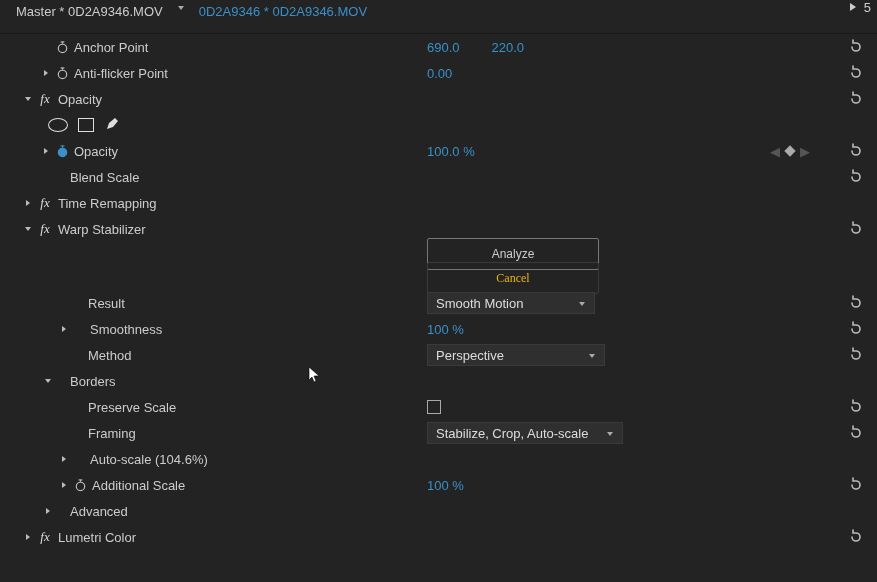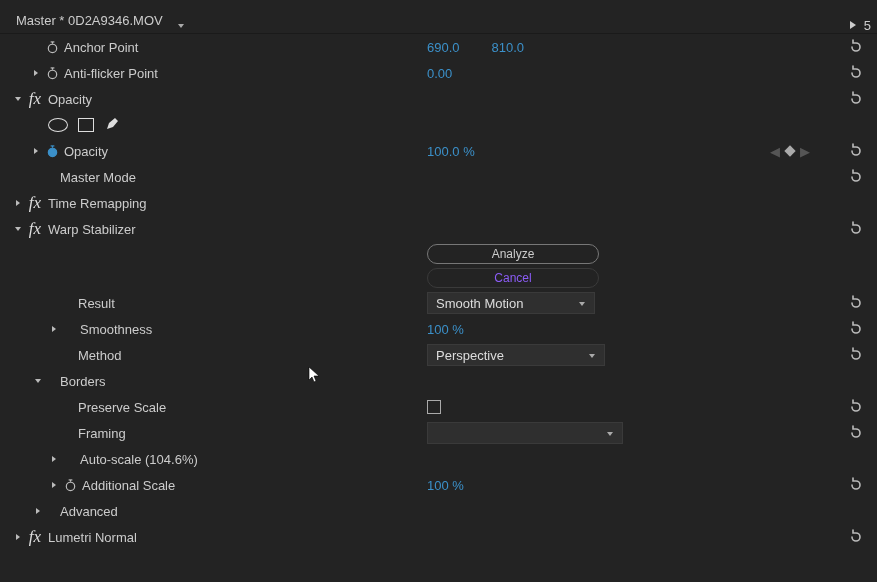--- a/index.html
+++ b/index.html
@@ -1,55 +1,55 @@
 <!DOCTYPE html>
 <html><head>
 <meta charset="utf-8">
 <style>
   * { box-sizing: border-box; margin: 0; padding: 0; font-family: -apple-system, "Segoe UI", Arial, sans-serif; }
   body { background: #232323; width: 877px; height: 582px; overflow: hidden; color: #bbb; font-size: 13px; user-select: none; }
   
-  .header { height: 34px; display: flex; align-items: flex-end; padding: 0 8px; background: #232323; border-bottom: 1px solid #1a1a1a; position: relative; }
+  .header { height: 34px; display: flex; align-items: flex-start; padding: 0 8px; background: #232323; border-bottom: 1px solid #1a1a1a; position: relative; }
   .tab { padding: 0 8px; height: 24px; line-height: 24px; color: #ccc; font-size: 13px; }
   .tab.active { color: #3b90c9; }
   .header .caret { margin: 0 6px; color: #888; cursor: pointer; }
   .header .rightside { position: absolute; right: 6px; display: flex; align-items: center; gap: 6px; color: #ccc; }
 
   .panel { height: 548px; overflow: hidden; background: #232323; }
-  .row { display: flex; align-items: center; height: 26px; padding-left: 12px; position: relative; }
+  .row { display: flex; align-items: center; height: 26px; padding-left: 22px; position: relative; }
   
   .twisty { width: 12px; height: 12px; display: inline-flex; align-items: center; justify-content: center; cursor: pointer; color: #bbb; margin-right: 2px; }
   .twisty svg { fill: #bbb; }
   .spacer { display: inline-block; }
   
   .stopwatch { width: 16px; height: 16px; display: inline-flex; align-items: center; justify-content: center; margin-right: 4px; }
   .stopwatch svg { stroke: #bbb; fill: none; stroke-width: 1.3; }
   .stopwatch.active svg { stroke: #3b90c9; fill: #3b90c9; }
   
-  .fxicon { width: 18px; display: inline-flex; align-items: center; justify-content: center; margin-right: 4px; font-style: italic; font-family: Georgia, serif; font-size: 17px; color: #ddd; }
+  .fxicon { width: 18px; display: inline-flex; align-items: center; justify-content: center; margin-right: 4px; font-style: italic; font-family: Georgia, serif; font-size: 13px; color: #ddd; }
   
   .label { color: #ccc; flex: 0 0 auto; }
   .value-col { position: absolute; left: 427px; display: flex; align-items: center; }
   .bluelink { color: #3b90c9; cursor: pointer; text-decoration: underline; text-decoration-color: transparent; }
   
   .dropdown { width: 168px; height: 22px; background: #2f2f2f; border: 1px solid #3a3a3a; color: #ddd; display: flex; align-items: center; padding: 0 8px; position: relative; cursor: pointer; }
   .dropdown.narrow { width: 162px; }
   .dropdown.wide { width: 196px; }
   .dropdown .dd-caret { position: absolute; right: 8px; }
 
   .reset-col { position: absolute; right: 12px; display: flex; align-items: center; }
   .reset-icon svg { stroke: #bbb; fill: none; stroke-width: 1.6; }
   .reset-icon { cursor: pointer; display: inline-flex; width: 18px; height: 18px; align-items: center; justify-content: center; }
   
   .keynav { position: absolute; left: 770px; display: flex; align-items: center; gap: 6px; }
   .keynav .nav { color: #555; cursor: default; }
   .keynav .diamond { width: 8px; height: 8px; background: #aaa; transform: rotate(45deg); }
   
-  .button-wide { width: 172px; height: 20px; border: 1px solid #777; border-radius: 10px; background: transparent; color: #ccc; display: flex; align-items: center; justify-content: center; cursor: pointer; font-size: 12px; }
-  .button-wide.disabled { color: #8b5cf6; border-color: #3a3a3a; cursor: default; }
+  .button-wide { width: 172px; height: 32px; border: 1px solid #777; border-radius: 2px; background: transparent; color: #ccc; display: flex; align-items: center; justify-content: center; cursor: pointer; font-size: 12px; }
+  .button-wide.disabled { color: #eab308; border-color: #3a3a3a; cursor: default; font-family: Liberation Serif, serif; }
   
   .toolrow { display: flex; align-items: center; gap: 10px; padding-left: 48px; height: 26px; }
   .tool-ellipse { width: 20px; height: 14px; border: 1.5px solid #ddd; border-radius: 50%; cursor: pointer; }
   .tool-rect { width: 16px; height: 14px; border: 1.5px solid #ddd; cursor: pointer; }
   .tool-pen svg { fill: #ddd; }
   .tool-pen { cursor: pointer; }
 
   .checkbox { width: 14px; height: 14px; border: 1.5px solid #aaa; background: transparent; cursor: pointer; }
   
   .cursor-arrow { position: absolute; left: 308px; top: 366px; pointer-events: none; z-index: 100; }
@@ -58,20 +58,21 @@
 </head>
 <body>
 
 <div class="header">
   <div class="tab">Master * 0D2A9346.MOV</div>
   <span class="caret">
     <svg width="8" height="8" viewBox="0 0 8 8">
         <path d="M1 2 L4 6 L7 2 Z" fill="#aaa"></path>
       </svg>
   </span>
+  <div class="tab active">0D2A9346 * 0D2A9346.MOV</div>
   <div class="rightside">
     <span>
       <svg width="10" height="10" viewBox="0 0 10 10">
           <path d="M2 1 L8 5 L2 9 Z" fill="#ccc"></path>
         </svg>
     </span>
     <span>5</span>
   </div>
 </div>
 
@@ -84,21 +85,21 @@
       <svg width="13" height="13" viewBox="0 0 14 14">
           <circle cx="7" cy="8" r="4.5"></circle>
           <line x1="7" y1="1" x2="7" y2="3"></line>
           <line x1="5" y1="1" x2="9" y2="1"></line>
         </svg>
     </span>
     <span class="label">Anchor Point</span>
     <div class="value-col">
       <span class="bluelink">690.0</span>
       <span style="width:32px"></span>
-      <span class="bluelink">810.0</span>
+      <span class="bluelink">220.0</span>
     </div>
     <div class="reset-col">
         <span class="reset-icon">
       <svg width="16" height="16" viewBox="0 0 16 16">
             <path d="M4 8 a4 4 0 1 0 4-4 L5 4 M5 1 L5 4 L8 4" stroke-linecap="round"></path>
           </svg>
     </span>
       </div>
   </div>
 
@@ -183,21 +184,21 @@
         <span class="reset-icon">
       <svg width="16" height="16" viewBox="0 0 16 16">
             <path d="M4 8 a4 4 0 1 0 4-4 L5 4 M5 1 L5 4 L8 4" stroke-linecap="round"></path>
           </svg>
     </span>
       </div>
   </div>
 
   <div class="row">
     <span class="spacer" style="width:48px"></span>
-    <span class="label">Master Mode</span>
+    <span class="label">Blend Scale</span>
     <div class="reset-col">
         <span class="reset-icon">
       <svg width="16" height="16" viewBox="0 0 16 16">
             <path d="M4 8 a4 4 0 1 0 4-4 L5 4 M5 1 L5 4 L8 4" stroke-linecap="round"></path>
           </svg>
     </span>
       </div>
   </div>
 
   <div class="row">
@@ -329,20 +330,21 @@
           </svg>
     </span>
       </div>
   </div>
 
   <div class="row">
     <span class="spacer" style="width:66px"></span>
     <span class="label">Framing</span>
     <div class="value-col">
       <div class="dropdown wide">
+        <span>Stabilize, Crop, Auto-scale</span>
         <span class="dd-caret">
           <svg width="8" height="8" viewBox="0 0 8 8">
               <path d="M1 2 L4 6 L7 2 Z" fill="#aaa"></path>
             </svg>
         </span>
       </div>
     </div>
     <div class="reset-col">
         <span class="reset-icon">
       <svg width="16" height="16" viewBox="0 0 16 16">
@@ -401,21 +403,21 @@
     <span class="label">Advanced</span>
   </div>
 
   <div class="row">
     <span class="twisty">
       <svg width="8" height="8" viewBox="0 0 8 8">
           <path d="M2 1 L6 4 L2 7 Z"></path>
         </svg>
     </span>
     <span class="fxicon">fx</span>
-    <span class="label">Lumetri Normal</span>
+    <span class="label">Lumetri Color</span>
     <div class="reset-col">
         <span class="reset-icon">
       <svg width="16" height="16" viewBox="0 0 16 16">
             <path d="M4 8 a4 4 0 1 0 4-4 L5 4 M5 1 L5 4 L8 4" stroke-linecap="round"></path>
           </svg>
     </span>
       </div>
   </div>
 
 </div>

